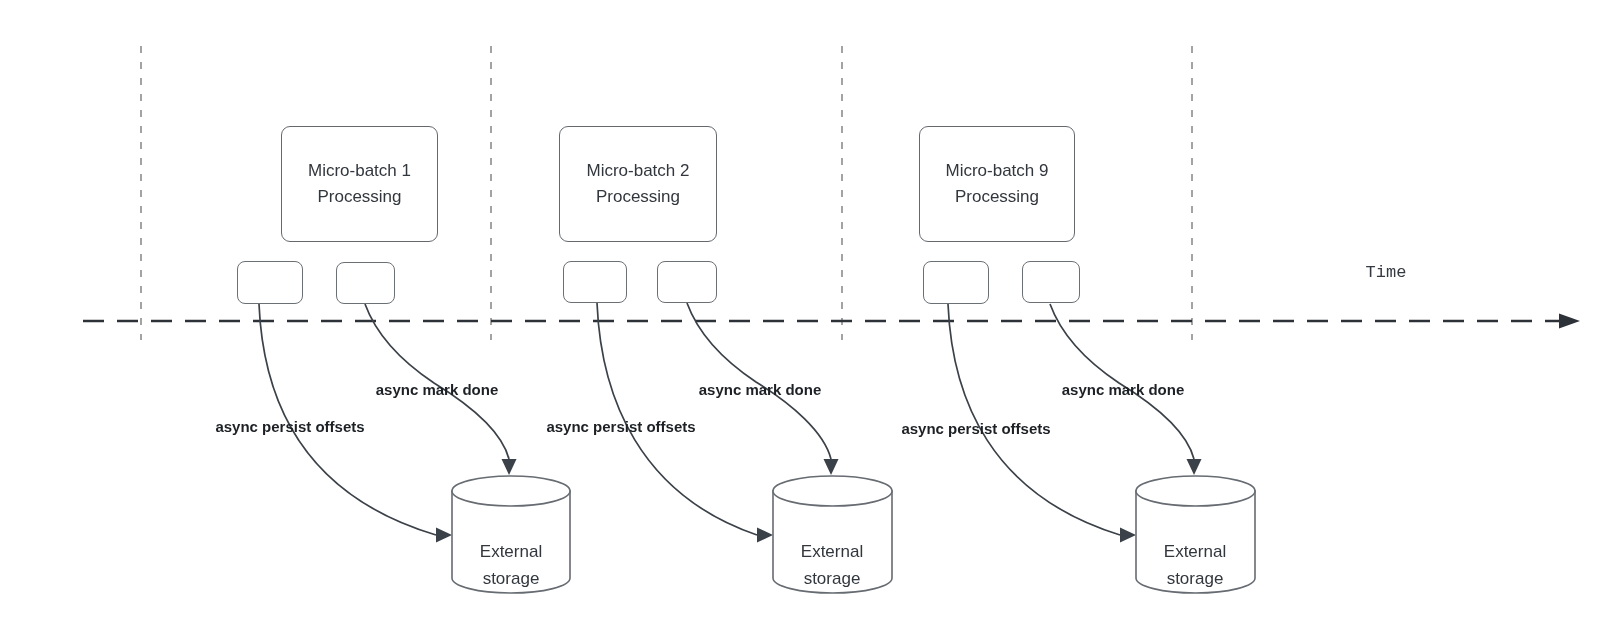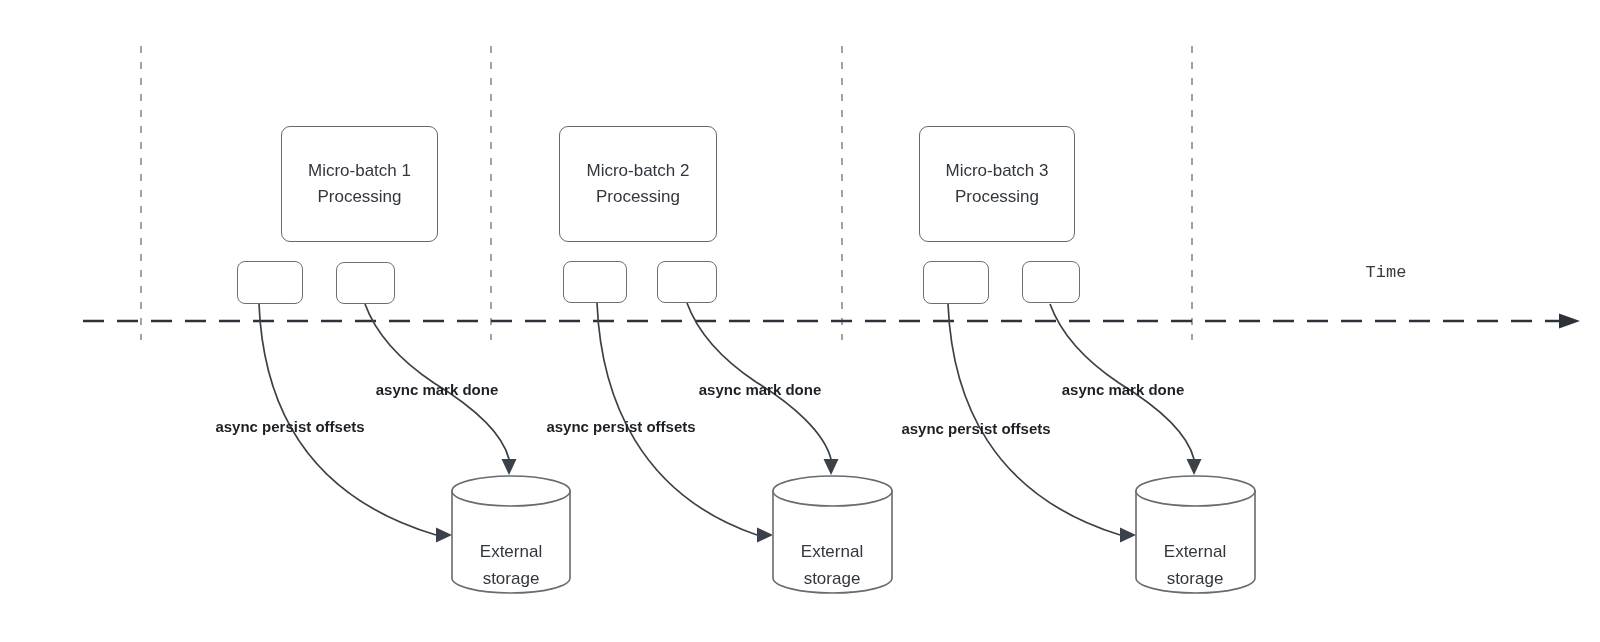--- a/index.html
+++ b/index.html
@@ -129,21 +129,21 @@
   <div class="box-small" style="left:657px; top:261px; width:60px; height:42px;"></div>
   <div class="flow-label" style="left:621px; top:426px;">async persist offsets</div>
   <div class="flow-label" style="left:760px; top:389px;">async mark done</div>
   <div class="storage-label" style="left:832px; top:541px;">
     <div>External</div>
     <div>storage</div>
   </div>
 
   <div class="box-big" style="left:919px; top:126px; width:156px; height:116px;">
     <div>
-      <div>Micro-batch 3</div>
+      <div>Micro-batch 9</div>
       <div>Processing</div>
     </div>
   </div>
   <div class="box-small" style="left:923px; top:261px; width:66px; height:43px;"></div>
   <div class="box-small" style="left:1022px; top:261px; width:58px; height:42px;"></div>
   <div class="flow-label" style="left:976px; top:428px;">async persist offsets</div>
   <div class="flow-label" style="left:1123px; top:389px;">async mark done</div>
   <div class="storage-label" style="left:1195px; top:541px;">
     <div>External</div>
     <div>storage</div>

